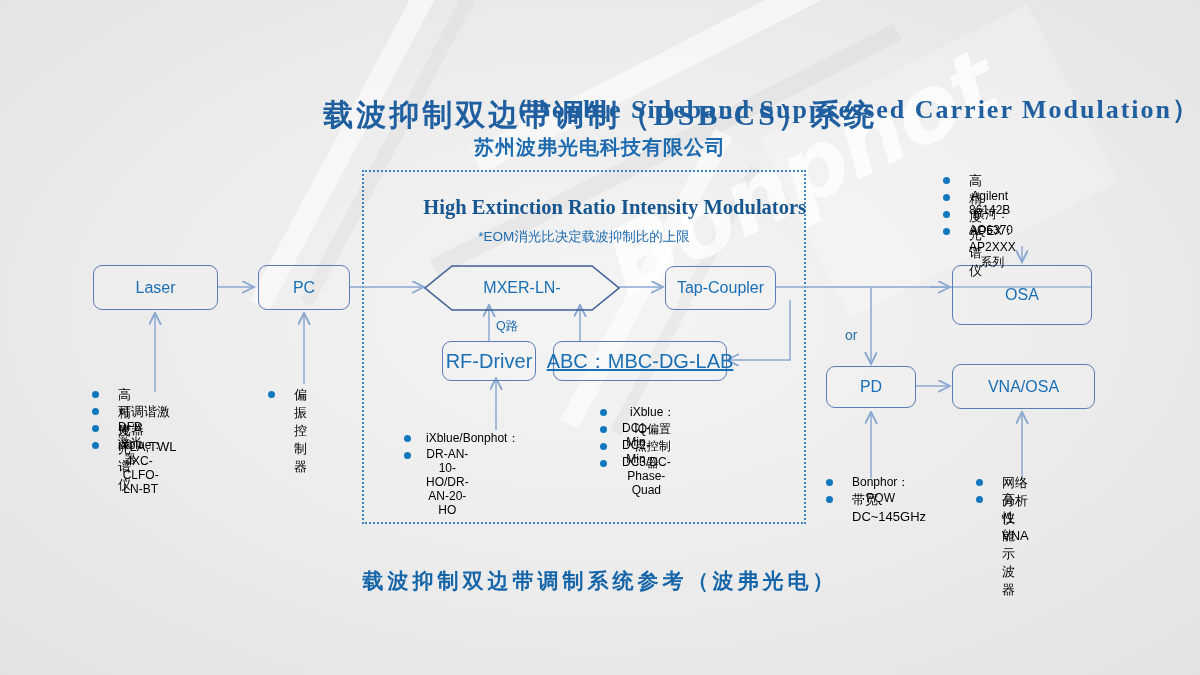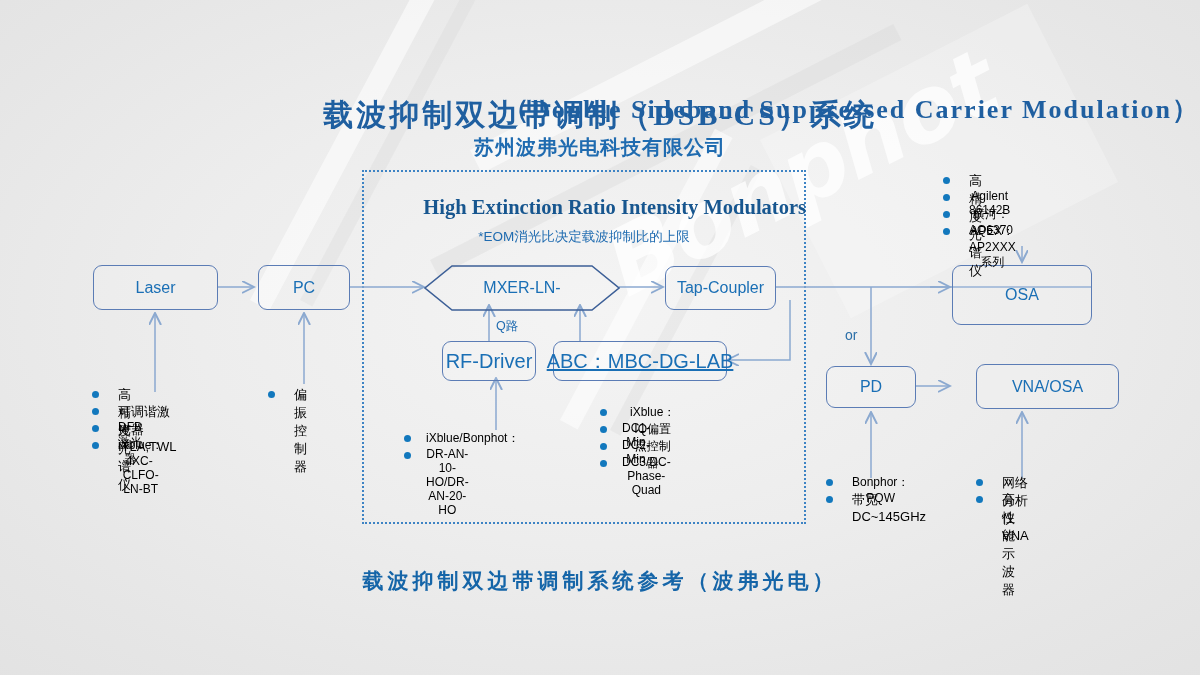--- a/index.html
+++ b/index.html
@@ -184,21 +184,21 @@
   </div>
 
   <div class="node" style="left:952px;top:265px;width:140px;height:60px;">
     <span>OSA</span>
   </div>
 
   <div class="node" style="left:826px;top:366px;width:90px;height:42px;">
     <span>PD</span>
   </div>
 
-  <div class="node" style="left:952px;top:364px;width:143px;height:45px;margin-left:24px;">
+  <div class="node" style="left:952px;top:364px;width:143px;height:45px;">
     <span>VNA/OSA</span>
   </div>
 
   <div class="qlab" style="left:496px;top:318px;">Q路</div>
   <div class="orlab" style="left:845px;top:327px;">or</div>
 
   <div class="ann" style="left:92px;top:386px;">
     <div class="row">
         <span class="bul" style="left:0;top:5px;"></span>
         <span class="txt sanscn" style="left:26px;">高精度光谱仪</span>

